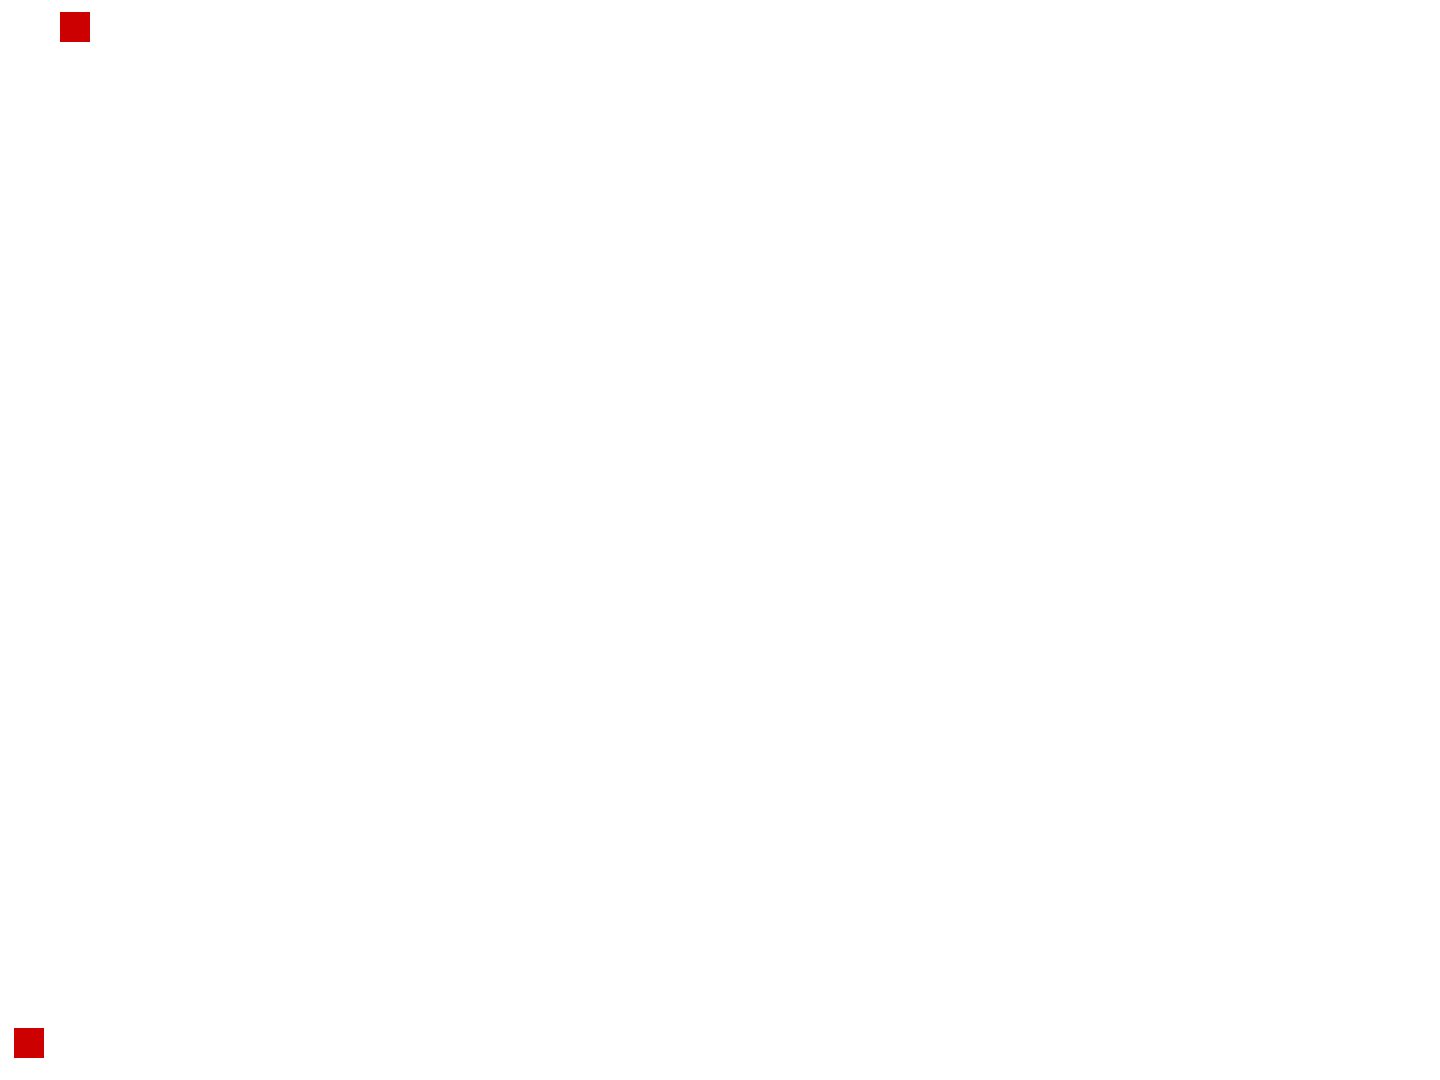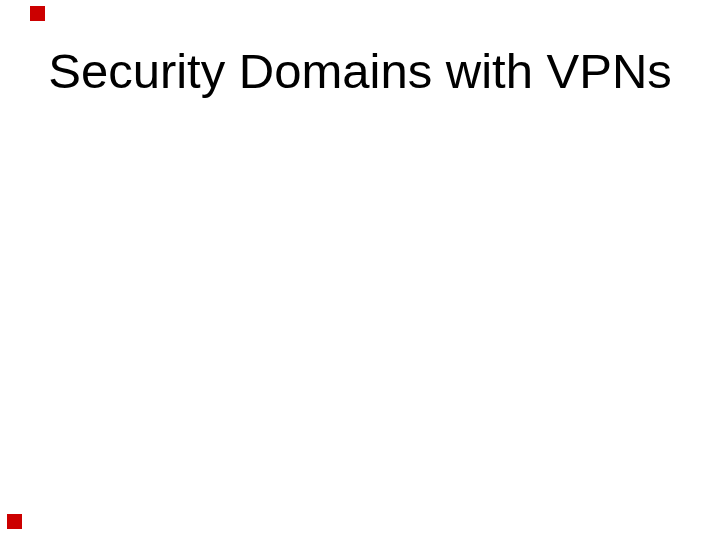--- a/index.html
+++ b/index.html
@@ -47,17 +47,16 @@
     top: 514px;
   }
 </style>
 </head>
 <body>
 
 <div class="slide">
 
   <div class="corner-marker top-left" style="background-color: rgb(204, 0, 0);"></div>
 
-  <h1 class="slide-title">Security Domains with VPNs</h1>
 
   <div class="corner-marker bottom-left" style="background-color: rgb(204, 0, 0);"></div>
 
 </div>
 
 </body></html>

